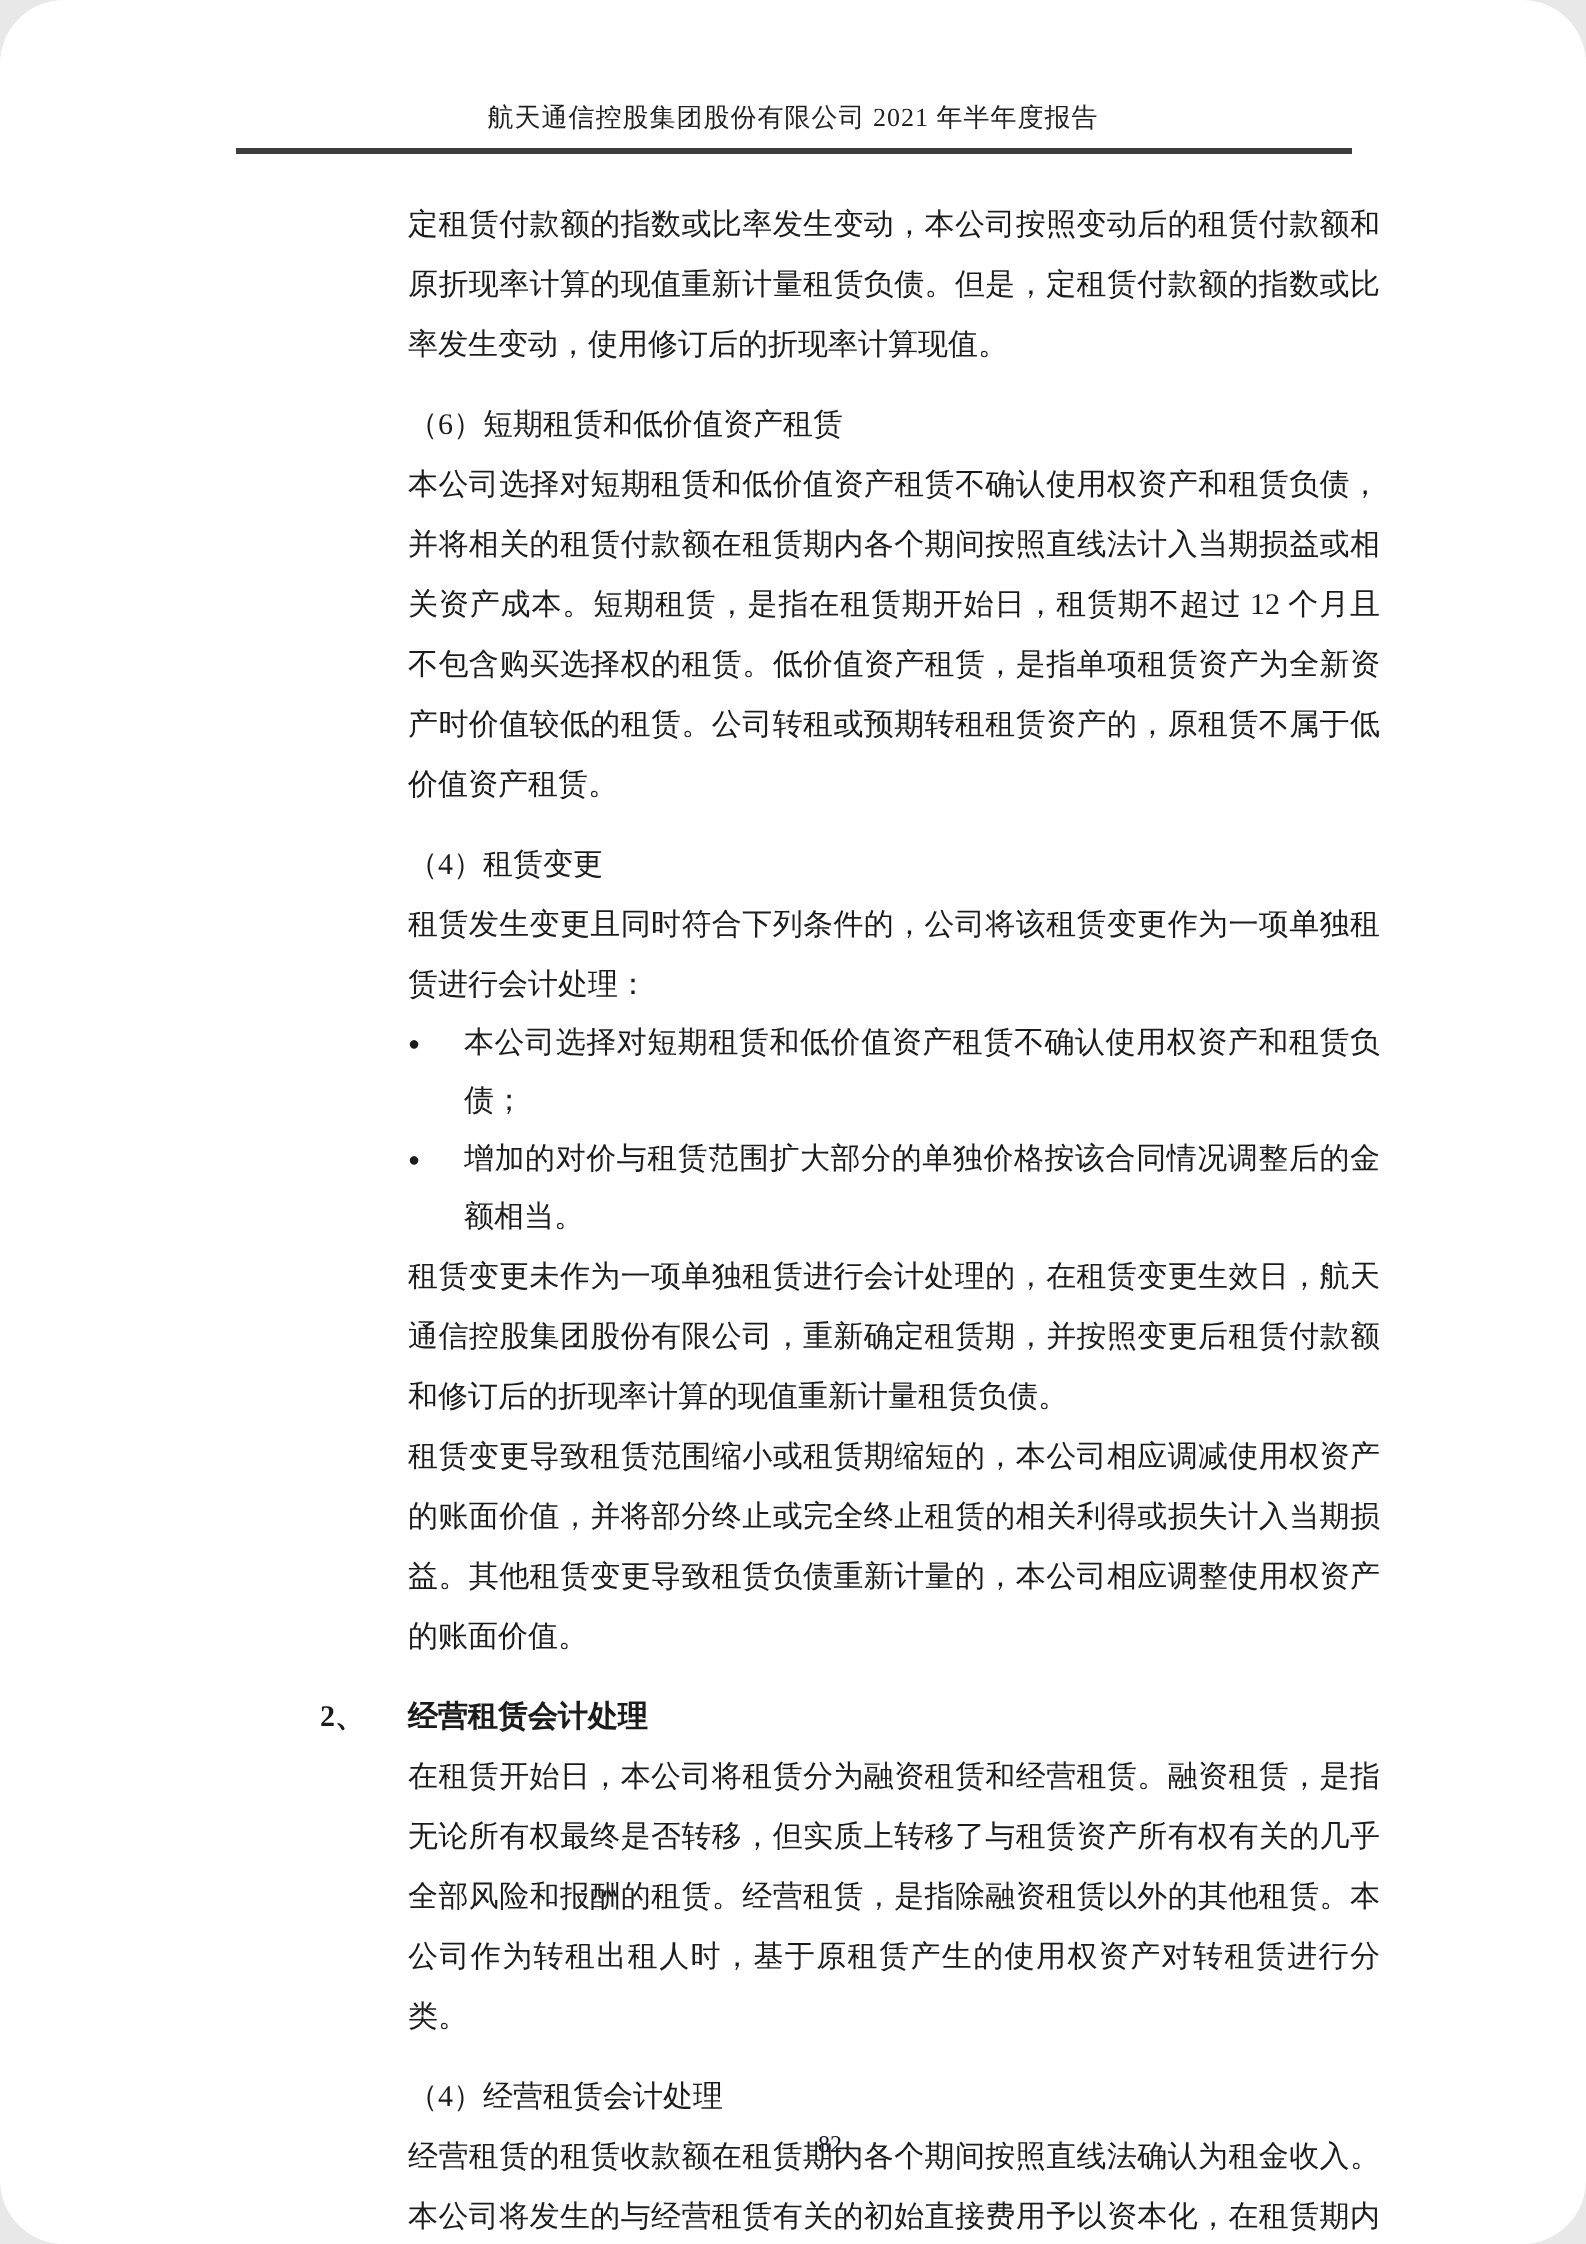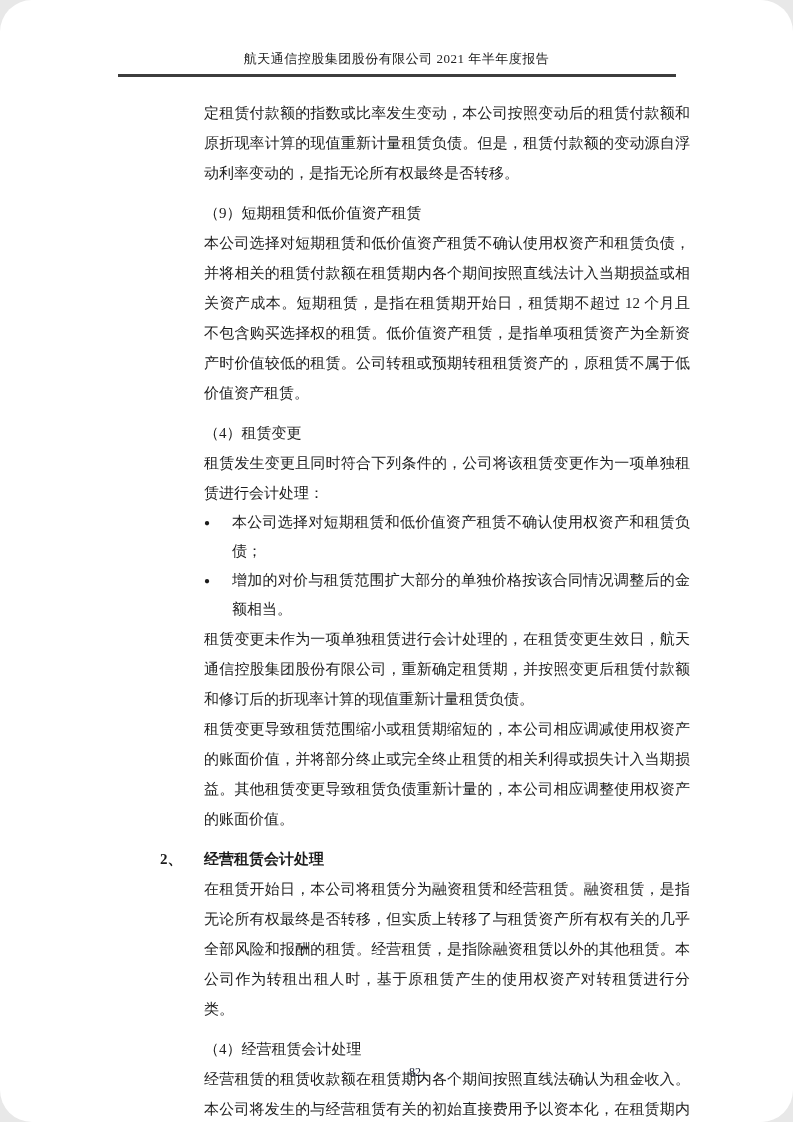--- a/index.html
+++ b/index.html
@@ -108,23 +108,23 @@
 
 <div class="page">
 
   <header class="page-header">
     <div class="header-title">航天通信控股集团股份有限公司 2021 年半年度报告</div>
     <div class="header-rule"></div>
   </header>
 
   <main class="content">
 
-    <p>定租赁付款额的指数或比率发生变动，本公司按照变动后的租赁付款额和原折现率计算的现值重新计量租赁负债。但是，租赁付款额的变动源自浮动利率变动的，是指无论所有权最终是否转移。</p>
+    <p>定租赁付款额的指数或比率发生变动，本公司按照变动后的租赁付款额和原折现率计算的现值重新计量租赁负债。但是，定租赁付款额的指数或比率发生变动，使用修订后的折现率计算现值。</p>
 
-    <h3 class="sub-heading">（9）短期租赁和低价值资产租赁</h3>
+    <h3 class="sub-heading">（6）短期租赁和低价值资产租赁</h3>
     <p>本公司选择对短期租赁和低价值资产租赁不确认使用权资产和租赁负债，并将相关的租赁付款额在租赁期内各个期间按照直线法计入当期损益或相关资产成本。短期租赁，是指在租赁期开始日，租赁期不超过 12 个月且不包含购买选择权的租赁。低价值资产租赁，是指单项租赁资产为全新资产时价值较低的租赁。公司转租或预期转租租赁资产的，原租赁不属于低价值资产租赁。</p>
 
     <h3 class="sub-heading">（4）租赁变更</h3>
     <p>租赁发生变更且同时符合下列条件的，公司将该租赁变更作为一项单独租赁进行会计处理：</p>
 
     <div class="bullet-list">
       <div class="bullet-item">
         <span class="bullet-marker">●</span>
         <span class="bullet-text">本公司选择对短期租赁和低价值资产租赁不确认使用权资产和租赁负债；</span>
       </div>

